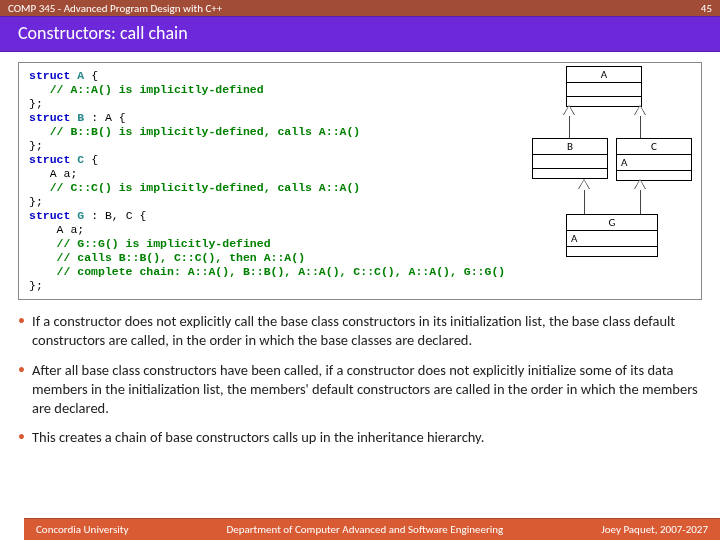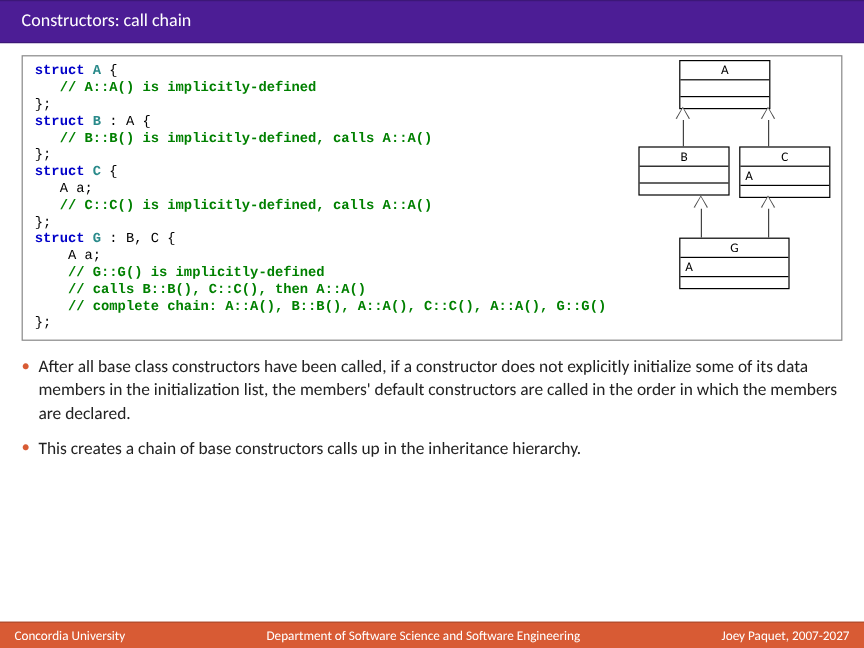--- a/index.html
+++ b/index.html
@@ -1,43 +1,47 @@
 <!DOCTYPE html>
 <html><head>
 <meta charset="utf-8">
 <style>
   * { margin: 0; padding: 0; box-sizing: border-box; }
   html, body { width: 720px; height: 540px; font-family: Calibri, Arial, sans-serif; background: #fff; overflow: hidden; }
   .slide { width: 720px; height: 540px; position: relative; display: flex; flex-direction: column; }
   .topbar { background: #a14c36; color: #fff; display: flex; justify-content: space-between; align-items: center; padding: 1px 8px; font-size: 11px; height: 16px; }
-  .title-band { background: #4c1d95; color: #fff; padding: 5px 18px; font-size: 15px; font-weight: 300; height: 36px; display: flex; align-items: center; border-top: 1px solid rgba(0,0,0,0.2); border-bottom: 1px solid rgba(0,0,0,0.2); }
+  .title-band { background: #6d28d9; color: #fff; padding: 5px 18px; font-size: 18px; font-weight: 300; height: 36px; display: flex; align-items: flex-start; border-top: 1px solid rgba(0,0,0,0.2); border-bottom: 1px solid rgba(0,0,0,0.2); }
   .body { flex: 1; padding: 10px 18px 16px 18px; position: relative; }
   .codebox { border: 1px solid #888; padding: 6px 10px; font-family: "Courier New", monospace; font-size: 11.5px; line-height: 1.22; white-space: pre; position: relative; margin-bottom: 12px; }
   .codebox .kw { color: #0000c8; font-weight: bold; }
   .codebox .cls { color: #2a8a8a; font-weight: bold; }
   .codebox .cmt { color: #008000; font-weight: bold; }
   .diagram { position: absolute; right: 26px; top: 14px; width: 180px; }
   .umlbox { border: 1px solid #000; background: #fff; font-size: 11px; position: absolute; text-align: center; }
   .umlbox .top { border-bottom: 1px solid #000; padding: 1px 0; min-height: 14px; }
   .umlbox .mid { border-bottom: 1px solid #000; min-height: 14px; padding: 1px 4px; text-align: left; }
   .umlbox .bot { min-height: 9px; }
   .arrow { position: absolute; width: 1px; background: #444; }
   .arrowhead { position: absolute; width: 0; height: 0; border-left: 5px solid transparent; border-right: 5px solid transparent; border-bottom: 9px solid #fff; }
   .arrowhead::after { content:""; position:absolute; left:-5px; top:1px; width:0; height:0; border-left:5px solid transparent; border-right:5px solid transparent; border-bottom:9px solid #fff; }
   .arrowhead-outline { position: absolute; width: 0; height: 0; border-left: 6px solid transparent; border-right: 6px solid transparent; border-bottom: 10px solid #444; }
   .bullets { font-size: 14.5px; line-height: 1.32; color: #222; }
   .bullets li { list-style: none; margin-bottom: 10px; padding-left: 14px; position: relative; }
   .bullets li::before { content: "•"; position: absolute; left: 0; top: 0; color: #d85b34; font-size: 14px; }
-  .footer { background: #d85b34; color: #fff; display: flex; justify-content: space-between; align-items: center; padding: 3px 12px; font-size: 11px; height: 22px; border-top: 1px solid rgba(0,0,0,0.2); }
+  .footer { background: #d85b34; color: #fff; display: flex; justify-content: space-between; align-items: center; padding: 3px 12px; font-size: 11px; height: 22px; border-top: 1px solid rgba(0,0,0,0.2); margin-left: 24px; }
 </style>
 </head>
 <body>
 
 <div class="slide">
 
+  <div class="topbar">
+    <span>COMP 345 - Advanced Program Design with C++</span>
+    <span>45</span>
+  </div>
 
   <div class="title-band">
     <span>Constructors: call chain</span>
   </div>
 
   <div class="body">
 
     <div class="codebox"><span class="kw">struct</span><span class="cls"> A </span><span>{</span>
 <span class="cmt">   // A::A() is implicitly-defined</span>
 <span>};</span>
@@ -86,25 +90,26 @@
 
       <div class="arrow" style="left:70px; top:122px; height:26px;"></div>
       <div class="arrowhead-outline" style="left:64px; top:113px;"></div>
       <div class="arrowhead" style="left:65px; top:114px;"></div>
       <div class="arrow" style="left:126px; top:122px; height:26px;"></div>
       <div class="arrowhead-outline" style="left:120px; top:113px;"></div>
       <div class="arrowhead" style="left:121px; top:114px;"></div>
     </div>
 
     <ul class="bullets">
+      <li>If a constructor does not explicitly call the base class constructors in its initialization list, the base class default constructors are called, in the order in which the base classes are declared.</li>
       <li>After all base class constructors have been called, if a constructor does not explicitly initialize some of its data members in the initialization list, the members' default constructors are called in the order in which the members are declared.</li>
       <li>This creates a chain of base constructors calls up in the inheritance hierarchy.</li>
     </ul>
 
   </div>
 
   <div class="footer">
     <span>Concordia University</span>
-    <span>Department of Software Science and Software Engineering</span>
+    <span>Department of Computer Advanced and Software Engineering</span>
     <span>Joey Paquet, 2007-2027</span>
   </div>
 
 </div>
 
 </body></html>

